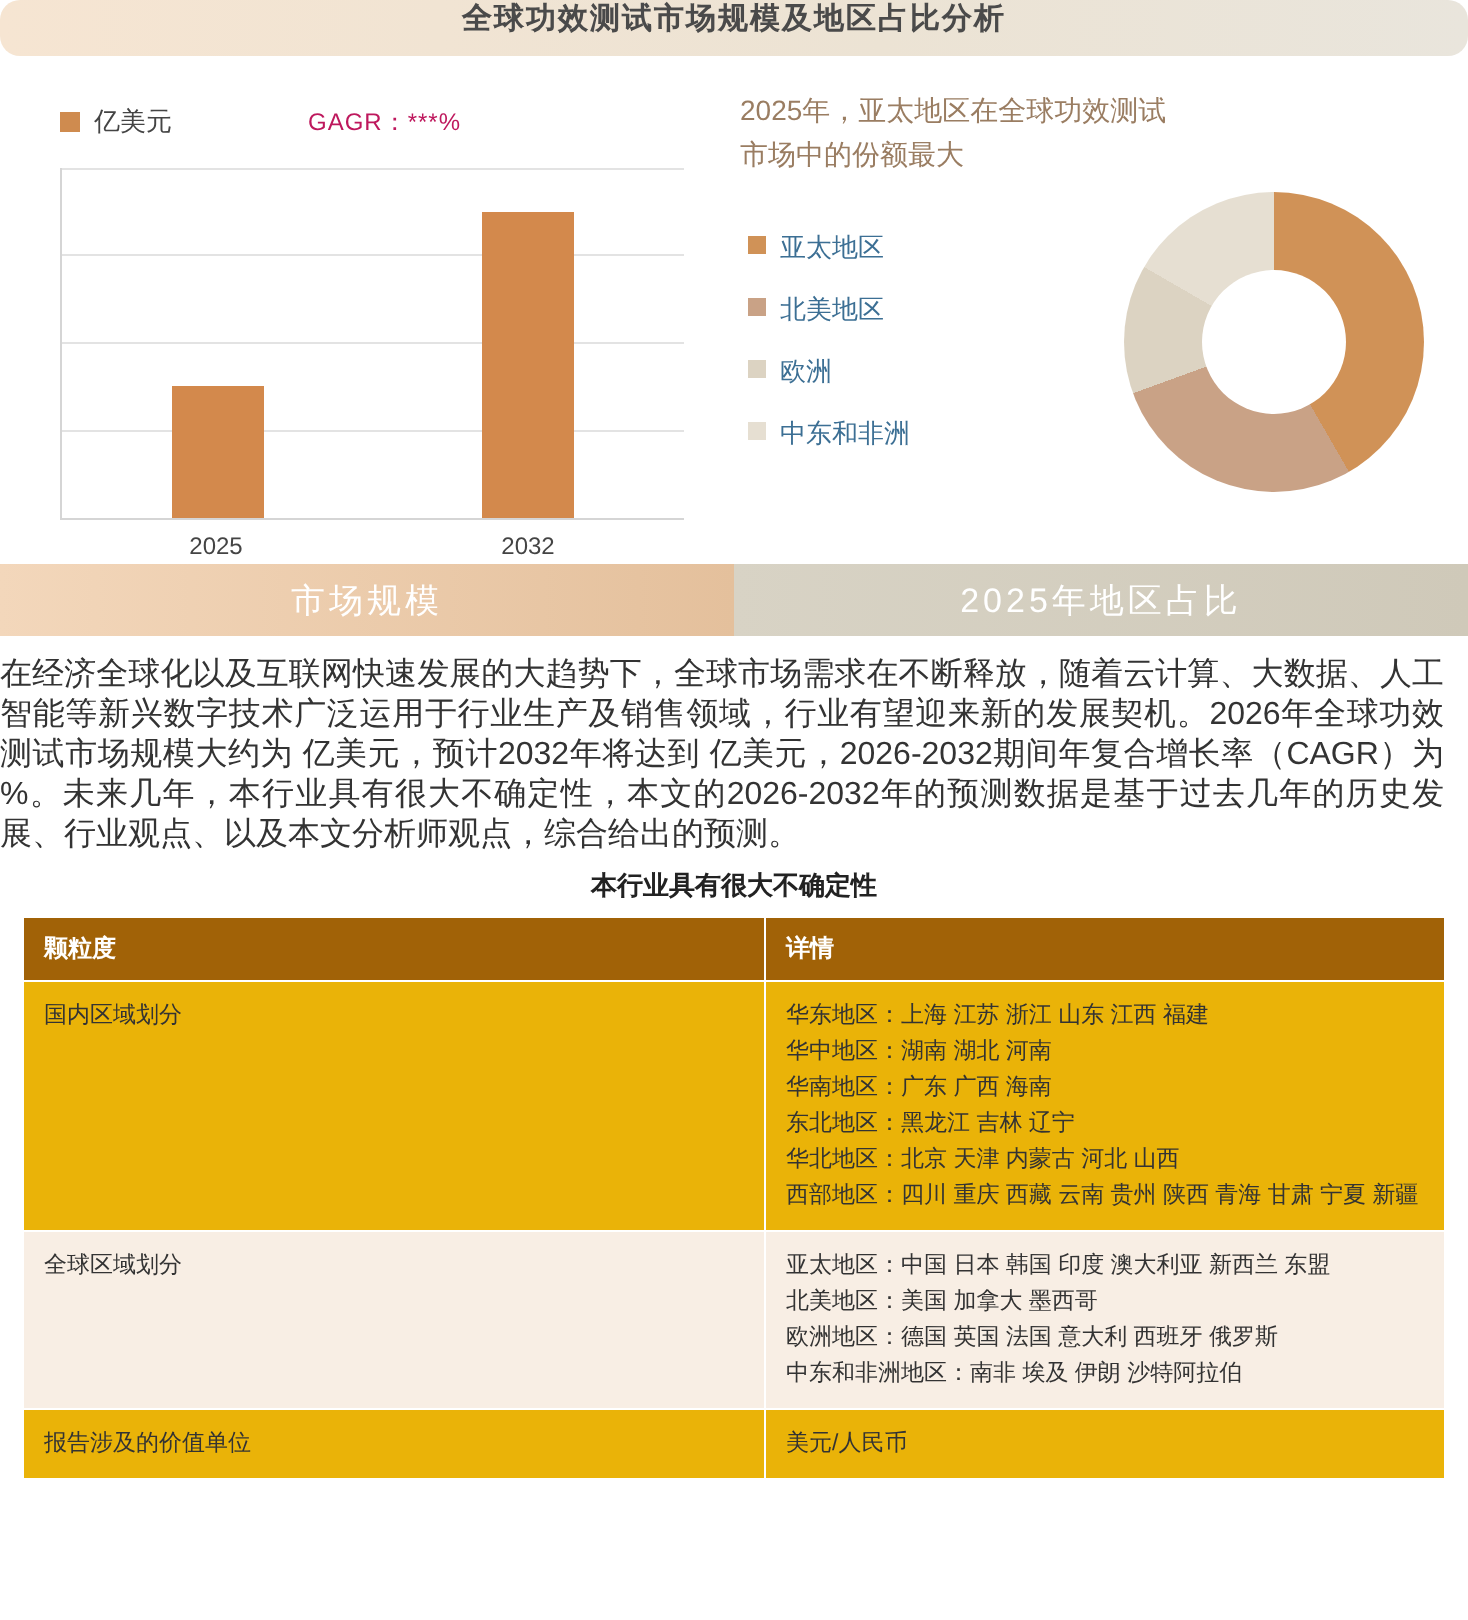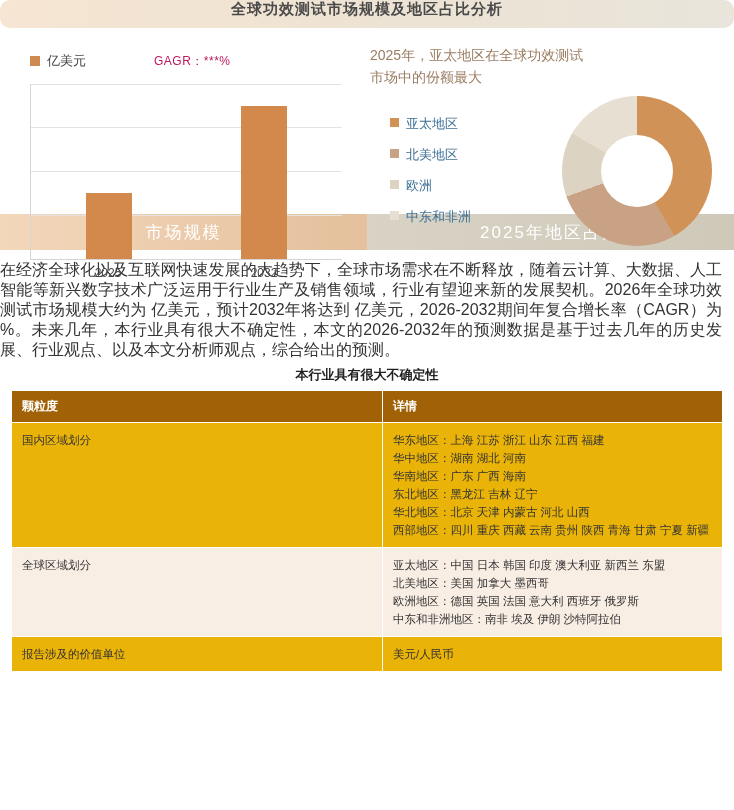--- a/index.html
+++ b/index.html
@@ -16,21 +16,21 @@
   .header{
     height:28px;
     background:linear-gradient(to right,#f6e5d2,#ece3d4 60%,#e9e5dc);
     display:flex;align-items:flex-start;justify-content:center;border-radius:10px;
   }
   .header-title{
     font-size:15px;font-weight:bold;color:#4a4a4a;letter-spacing:1px;
   }
 
   
-  .top{display:flex;height:186px;background:#fff;}
+  .top{display:flex;height:254px;background:#fff;}
   .left-panel{width:360px;position:relative;padding:10px 8px 0 8px;box-sizing:border-box;}
   .right-panel{flex:1;position:relative;padding:10px 6px 0 6px;box-sizing:border-box;}
 
   
   .bar-legend{
     display:flex;align-items:center;margin:14px 0 0 22px;font-size:13px;color:#444;
   }
   .legend-swatch{width:10px;height:10px;background:#cf8b4f;display:inline-block;margin-right:7px;}
   .cagr{margin-left:68px;font-size:12px;color:#be185d;letter-spacing:.5px;}
 
@@ -44,21 +44,21 @@
   .bar-slot{flex:1;display:flex;align-items:flex-end;justify-content:center;}
   .bar{width:46px;background:#d3894c;}
   .x-labels{display:flex;margin:6px 10px 0 22px;}
   .x-label{flex:1;text-align:center;font-size:12px;color:#444;}
 
   
   .pie-title{
     font-size:14px;color:#9a7d62;line-height:22px;margin:6px 0 0 4px;width:215px;
   }
   .pie-wrap{position:relative;height:165px;margin-top:6px;}
-  .pie-legend{position:absolute;left:24px;top:20px;}
+  .pie-legend{position:absolute;left:8px;top:20px;}
   .pie-legend-item{display:flex;align-items:flex-start;margin-bottom:12px;font-size:13px;color:#3c6f94;}
   .pie-legend-item .sw{width:9px;height:9px;margin:4px 7px 0 0;flex:none;}
   .pie-legend-item .txt{width:72px;line-height:19px;}
   .donut{
     position:absolute;right:16px;top:2px;width:150px;height:150px;border-radius:50%;
     background:conic-gradient(
       #d09257 0deg 150deg,
       #c9a286 150deg 250deg,
       #dcd3c2 250deg 300deg,
       #e6dfd2 300deg 360deg);

